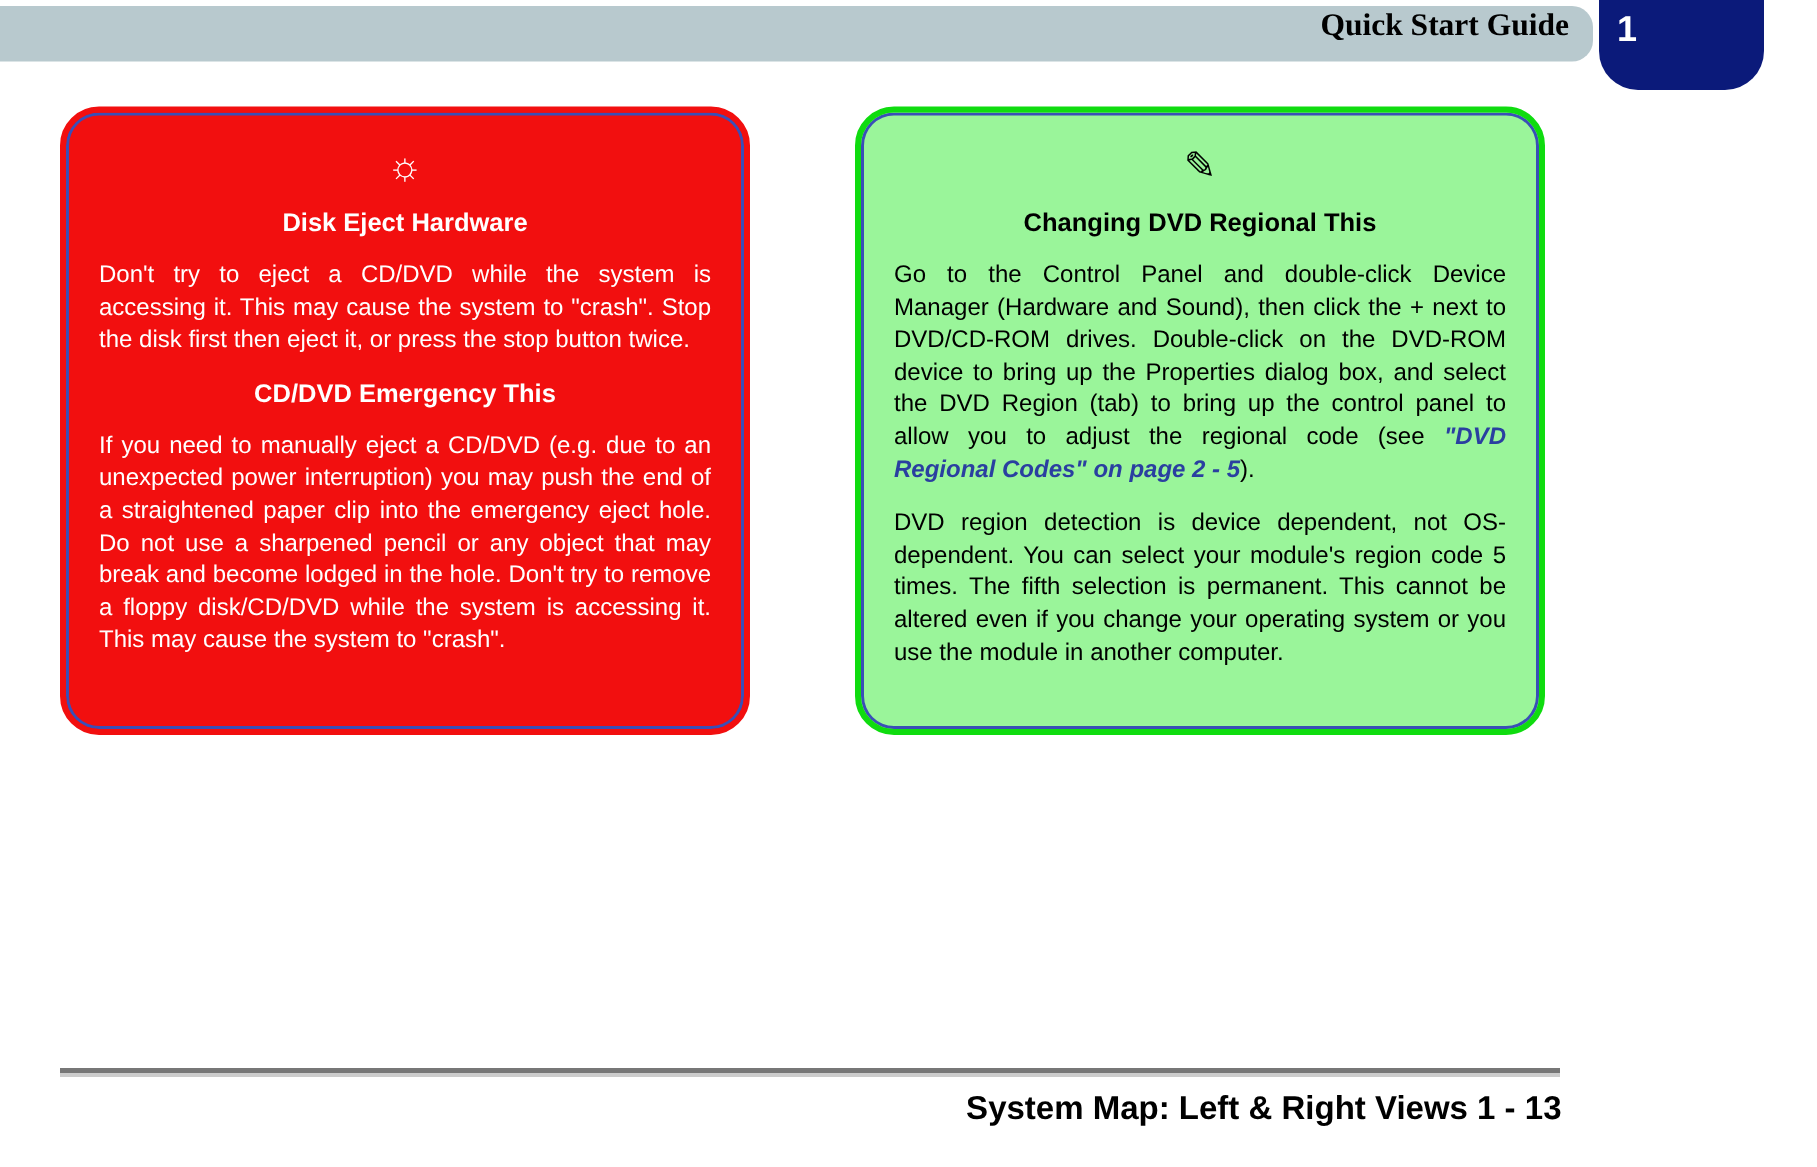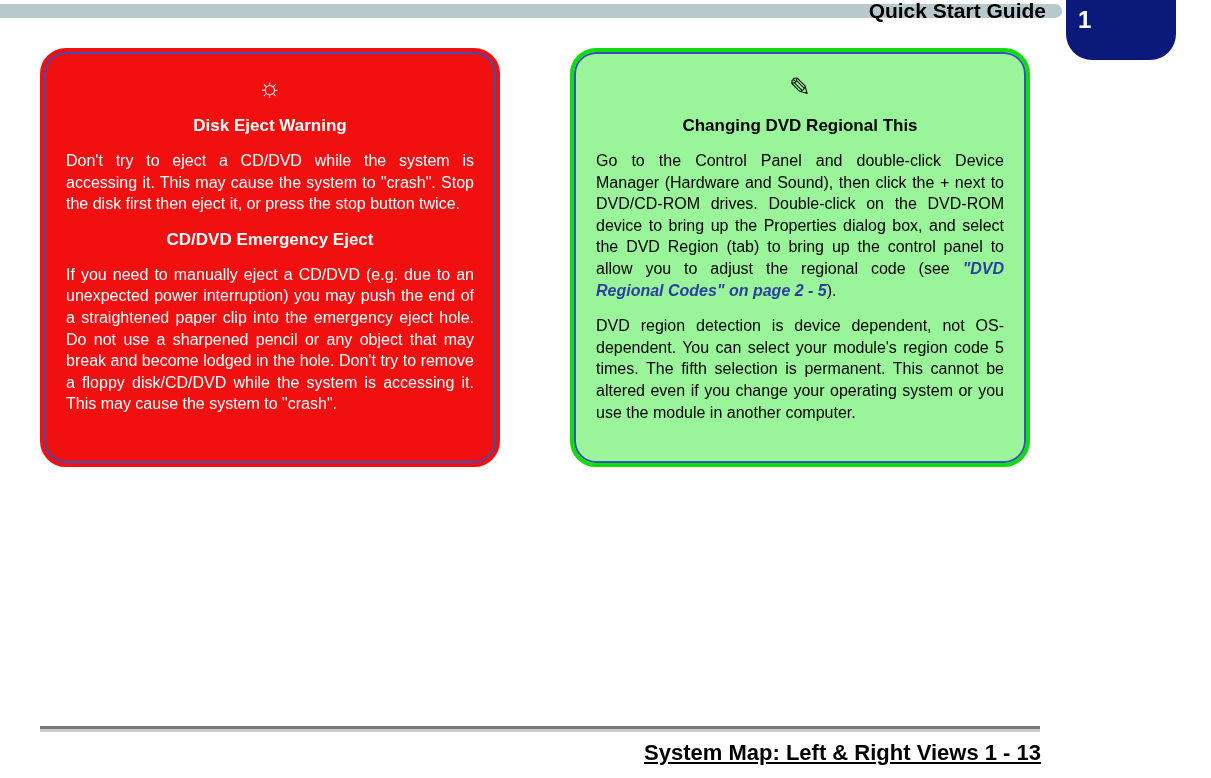--- a/index.html
+++ b/index.html
@@ -7,27 +7,28 @@
     font-family: Arial, Helvetica, sans-serif;
     width: 1211px;
     height: 778px;
     background: #fff;
     position: relative;
     overflow: hidden;
   }
   .header-bar {
     background: #b8c9ce;
     margin: 4px 0 0 0;
-    height: 14px;
+    height: 37px;
     border-radius: 0 14px 14px 0;
     width: 1062px;
     display: flex;
-    align-items: center;
+    align-items: flex-start;
     justify-content: flex-end;
     padding-right: 16px;
+    font-family: Liberation Serif, serif;
   }
   .header-title {
     font-weight: bold;
     font-size: 21px;
     color: #000;
   }
   .chapter-tab {
     position: absolute;
     left: 1066px;
     top: 0;
@@ -84,24 +85,23 @@
   }
   .bold { font-weight: normal; }
   .link-ref {
     color: #3a4fb7;
     font-style: italic;
     font-weight: bold;
   }
   .box-green .link-ref { color: #2a3fa0; }
   .footer {
     position: absolute;
-    bottom: 12px;
+    bottom: 26px;
     left: 0;
     right: 0;
-    text-decoration: underline;
   }
   .footer-rule {
     margin-left: 40px;
     width: 1000px;
     height: 6px;
     background: linear-gradient(to bottom, #777 0%, #777 55%, #ccc 55%, #ccc 100%);
   }
   .footer-text {
     text-align: right;
     font-weight: bold;
@@ -116,23 +116,23 @@
   <span class="header-title">Quick Start Guide</span>
 </div>
 <div class="chapter-tab">
   <span>1</span>
 </div>
 
 <div class="content">
 
   <div class="box box-red">
     <div class="box-icon">☼</div>
-    <div class="section-title">Disk Eject Warning</div>
+    <div class="section-title">Disk Eject Hardware</div>
     <div class="para">Don't try to eject a CD/DVD while the system is accessing it. This may cause the system to "crash". Stop the disk first then eject it, or press the stop button twice.</div>
-    <div class="section-title">CD/DVD Emergency Eject</div>
+    <div class="section-title">CD/DVD Emergency This</div>
     <div class="para">If you need to manually eject a CD/DVD (e.g. due to an unexpected power interruption) you may push the end of a straightened paper clip into the emergency eject hole. Do not use a sharpened pencil or any object that may break and become lodged in the hole. Don't try to remove a floppy disk/CD/DVD while the system is accessing it. This may cause the system to "crash".</div>
   </div>
 
   <div class="box box-green">
     <div class="box-icon">✎</div>
     <div class="section-title">Changing DVD Regional This</div>
     <div class="para">
       <span>Go to the </span><span class="bold">Control Panel</span><span> and double-click </span><span class="bold">Device Manager (Hardware and Sound)</span><span>, then click the </span><span class="bold">+</span><span> next to </span><span class="bold">DVD/CD-ROM drives</span><span>. Double-click on the DVD-ROM device to bring up the </span><span class="bold">Properties</span><span> dialog box, and select the </span><span class="bold">DVD Region</span><span> (tab) to bring up the control panel to allow you to adjust the regional code (see </span><span class="link-ref">"DVD Regional Codes" on page 2 - 5</span><span>).</span>
     </div>
     <div class="para">

